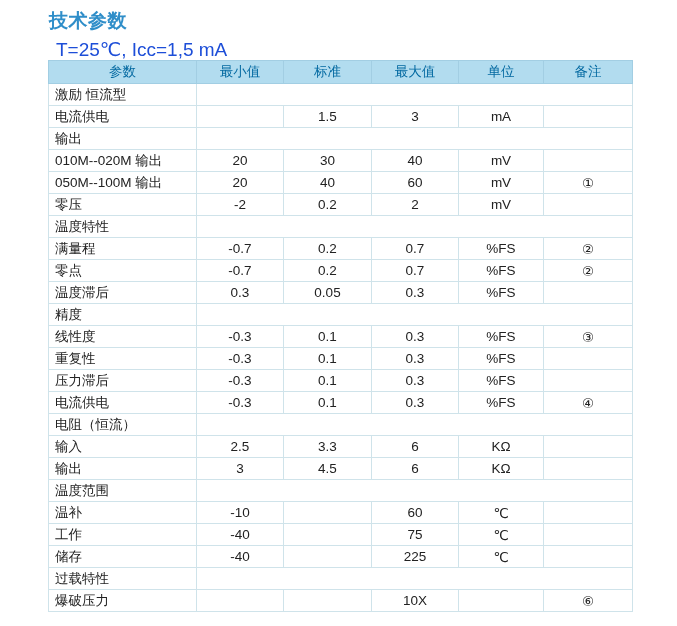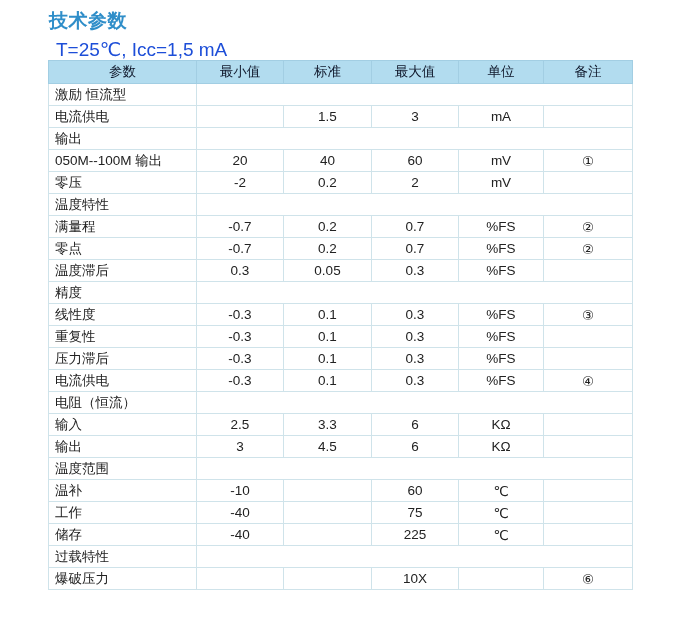--- a/index.html
+++ b/index.html
@@ -63,21 +63,21 @@
   table.spec-table th,
   table.spec-table td {
     border: 1px solid #cfe3ea;
     height: 22px;
     padding: 0 6px;
     vertical-align: middle;
     box-sizing: border-box;
   }
   table.spec-table thead th {
     background: #b2dcef;
-    color: #0f172a;
+    color: #0369a1;
     font-weight: 400;
     text-align: center;
     height: 23px;
     font-size: 13.5px;
     border-color: #a2cee3;
   }
   table.spec-table tbody td {
     background: #ffffff;
     color: #222222;
   }
@@ -138,20 +138,28 @@
             <td class="val">1.5</td>
             <td class="val">3</td>
             <td class="unit">mA</td>
             <td class="note"></td>
           </tr>
           <tr class="group">
             <td class="param">输出</td>
             <td class="group-fill" colspan="5"></td>
           </tr>
           <tr>
+            <td class="param">010M--020M 输出</td>
+            <td class="val">20</td>
+            <td class="val">30</td>
+            <td class="val">40</td>
+            <td class="unit">mV</td>
+            <td class="note"></td>
+          </tr>
+          <tr>
             <td class="param">050M--100M 输出</td>
             <td class="val">20</td>
             <td class="val">40</td>
             <td class="val">60</td>
             <td class="unit">mV</td>
             <td class="note">①</td>
           </tr>
           <tr>
             <td class="param">零压</td>
             <td class="val">-2</td>

